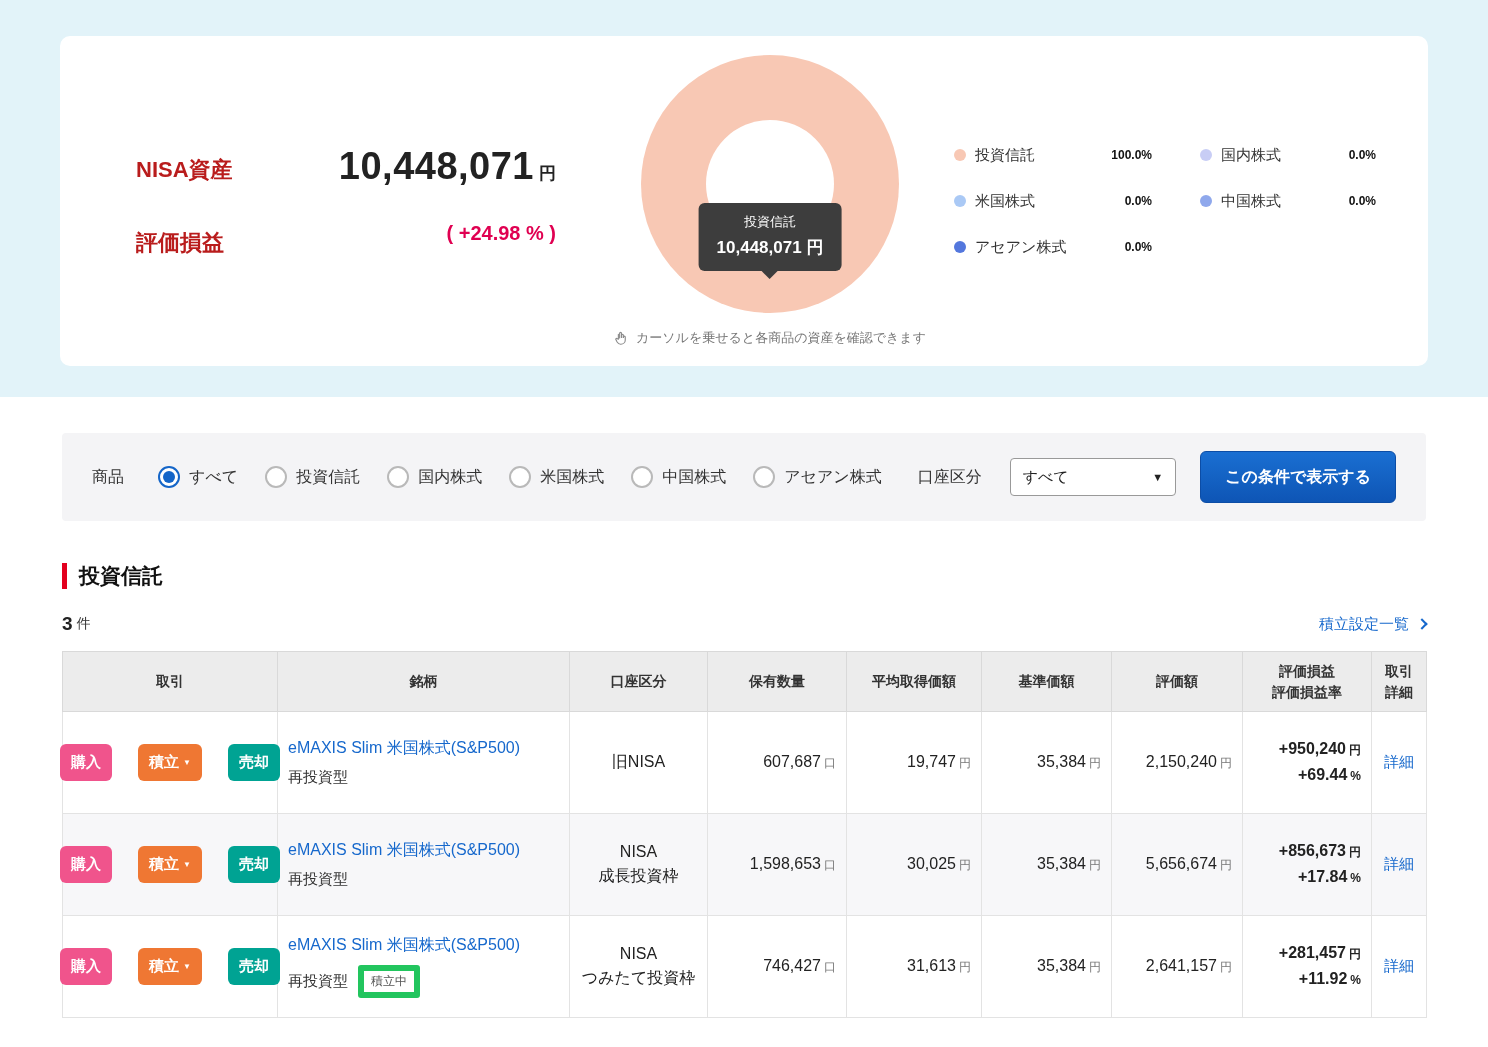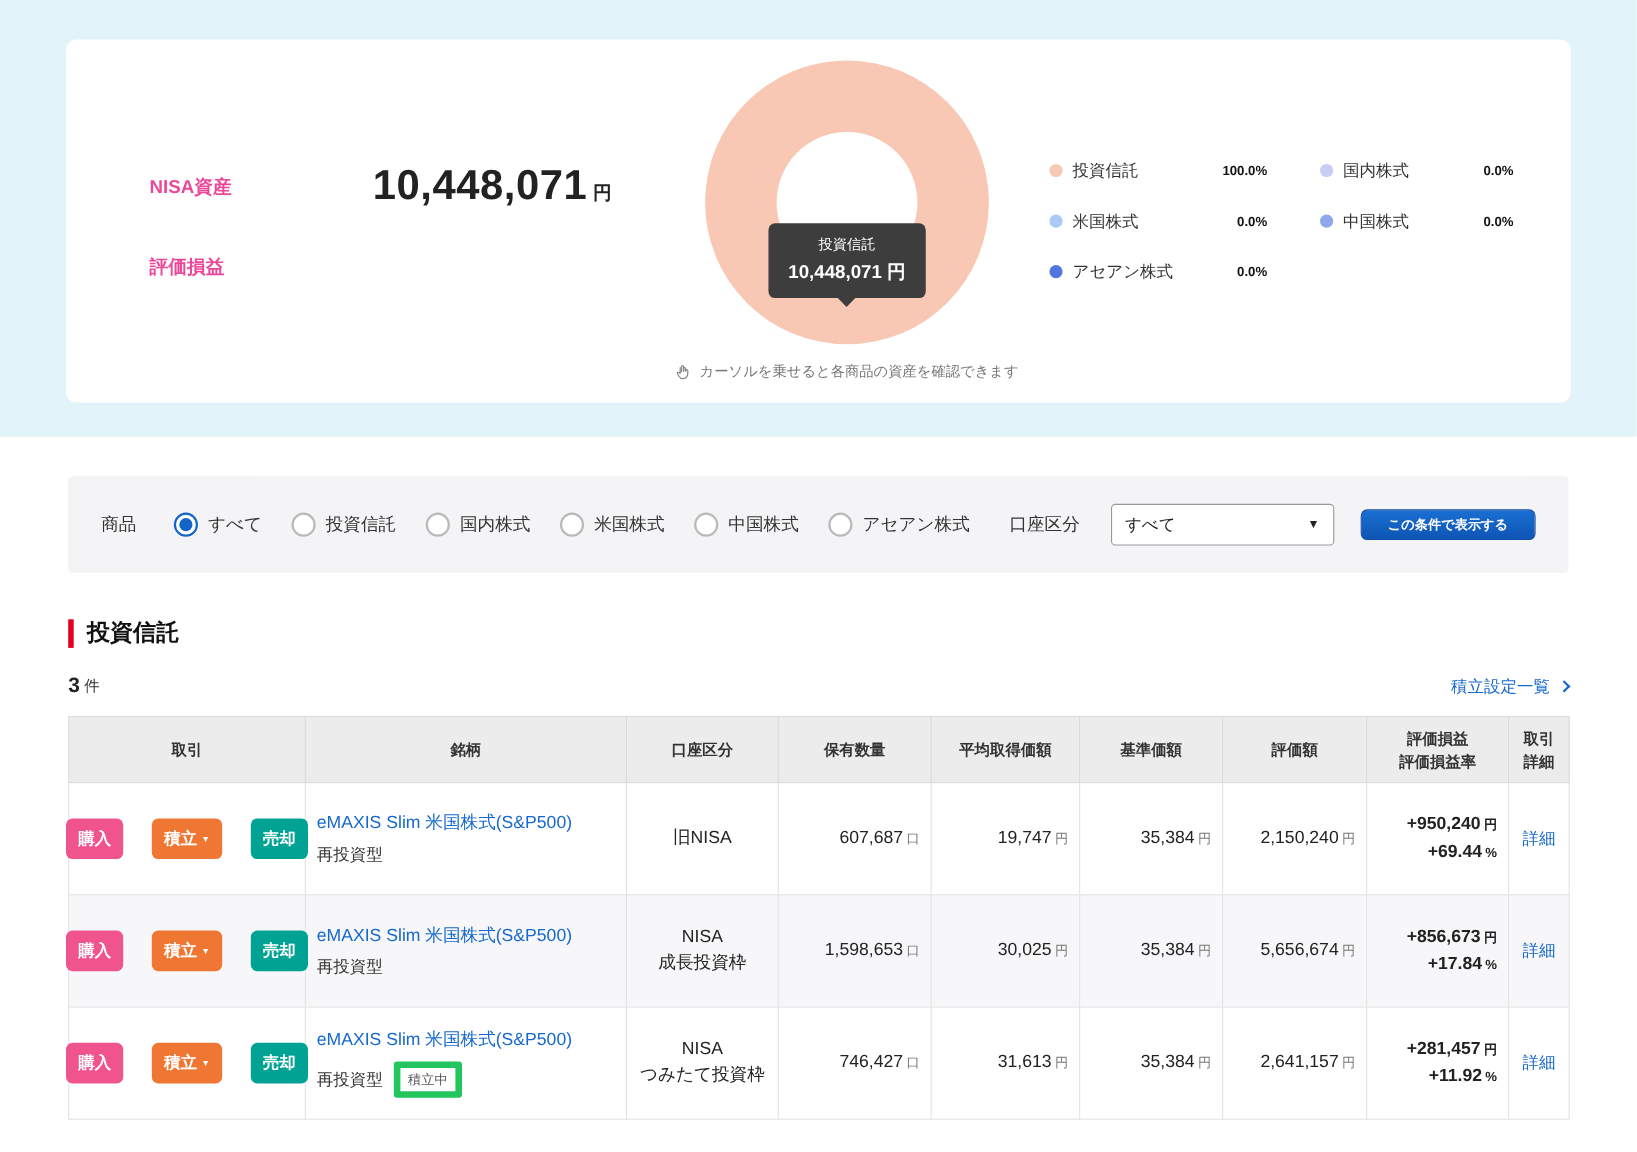--- a/index.html
+++ b/index.html
@@ -9,21 +9,21 @@
     font-family:"Liberation Sans","DejaVu Sans",sans-serif;
     background:#fff; color:#222;
   }
   
   .hero { background:#e2f3f9; padding:36px 60px 31px; }
   .summary-card {
     background:#fff; border-radius:10px; height:330px;
     display:flex; align-items:center; padding:0 52px 0 76px;
   }
   .summary-grid { display:grid; grid-template-columns:auto 1fr; column-gap:36px; row-gap:30px; width:420px; }
-  .sum-label { font-size:17px; font-weight:600; color:#ec4899; padding-top:10px; white-space:nowrap; }
+  .sum-label { font-size:22px; font-weight:600; color:#b91c1c; padding-top:10px; white-space:nowrap; }
   .sum-value { text-align:right; white-space:nowrap; }
   .asset-number { font-size:38px; font-weight:700; letter-spacing:.5px; }
   .asset-unit { font-size:17px; font-weight:600; margin-left:5px; }
   .pl-number { font-size:27px; font-weight:700; }
   .pl-unit { font-size:15px; font-weight:600; margin-left:4px; }
   .pl-rate { font-size:20px; font-weight:700; margin-top:4px; }
   .red { color:#e00051; }
   
   .donut-col { display:flex; flex-direction:column; align-items:center; margin-left:58px; flex:none; }
   .donut { width:258px; height:258px; border-radius:50%; position:relative; background:#f8c8b4; }
@@ -58,24 +58,24 @@
   .radio-option.selected .radio-circle { border-color:#1465c8; }
   .radio-option.selected .radio-circle::after { content:""; position:absolute; inset:3px; background:#1465c8; border-radius:50%; }
   .radio-label { font-size:16px; color:#333; }
   .account-label { margin-left:36px; }
   .account-select {
     margin-left:28px; width:218px; height:38px; background:#fff; border:1px solid #999;
     border-radius:4px; display:flex; align-items:center; padding:0 12px; font-size:15px; cursor:pointer;
   }
   .select-caret { margin-left:auto; font-size:11px; color:#222; }
   .submit-button {
-    margin-left:24px; height:28px; padding:0 24px;
+    margin-left:24px; height:52px; padding:0 24px;
     background:linear-gradient(180deg,#1a6fd2,#0e55b5);
     border:1px solid #0c4da6; border-radius:6px;
-    color:#fff; font-size:12px; font-weight:700; cursor:pointer; font-family:inherit; white-space:nowrap;
+    color:#fff; font-size:16px; font-weight:700; cursor:pointer; font-family:inherit; white-space:nowrap;
   }
   
   .section-title { margin:42px 62px 0; font-size:21px; font-weight:700; color:#111; border-left:5px solid #e3001e; padding-left:12px; line-height:1.25; }
   .count-row { margin:24px 62px 0; display:flex; align-items:center; }
   .count-number { font-size:19px; font-weight:700; }
   .count-unit { font-size:14px; margin-left:4px; color:#333; }
   .list-link { margin-left:auto; color:#1668cc; font-size:15px; text-decoration:none; display:flex; align-items:center; cursor:pointer; }
   .chevron { width:8px; height:8px; border-top:2px solid #1668cc; border-right:2px solid #1668cc; transform:rotate(45deg); margin-left:9px; display:inline-block; }
   
   .fund-table { margin:16px 62px 40px; width:1364px; border-collapse:collapse; table-layout:fixed; }
@@ -113,20 +113,21 @@
 
 <div class="hero">
   <div class="summary-card">
     <div class="summary-grid">
       <div class="sum-label">NISA資産</div>
       <div class="sum-value">
         <span class="asset-number">10,448,071</span><span class="asset-unit">円</span>
       </div>
       <div class="sum-label">評価損益</div>
       <div class="sum-value">
+        <div class="pl-rate red">( +24.98 % )</div>
       </div>
     </div>
 
     <div class="donut-col">
       <div class="donut" style="background: rgb(248, 200, 180);">
         <div class="donut-hole"></div>
         <div class="donut-tooltip">
           <div class="tooltip-label">投資信託</div>
           <div class="tooltip-value">10,448,071 円</div>
         </div>

